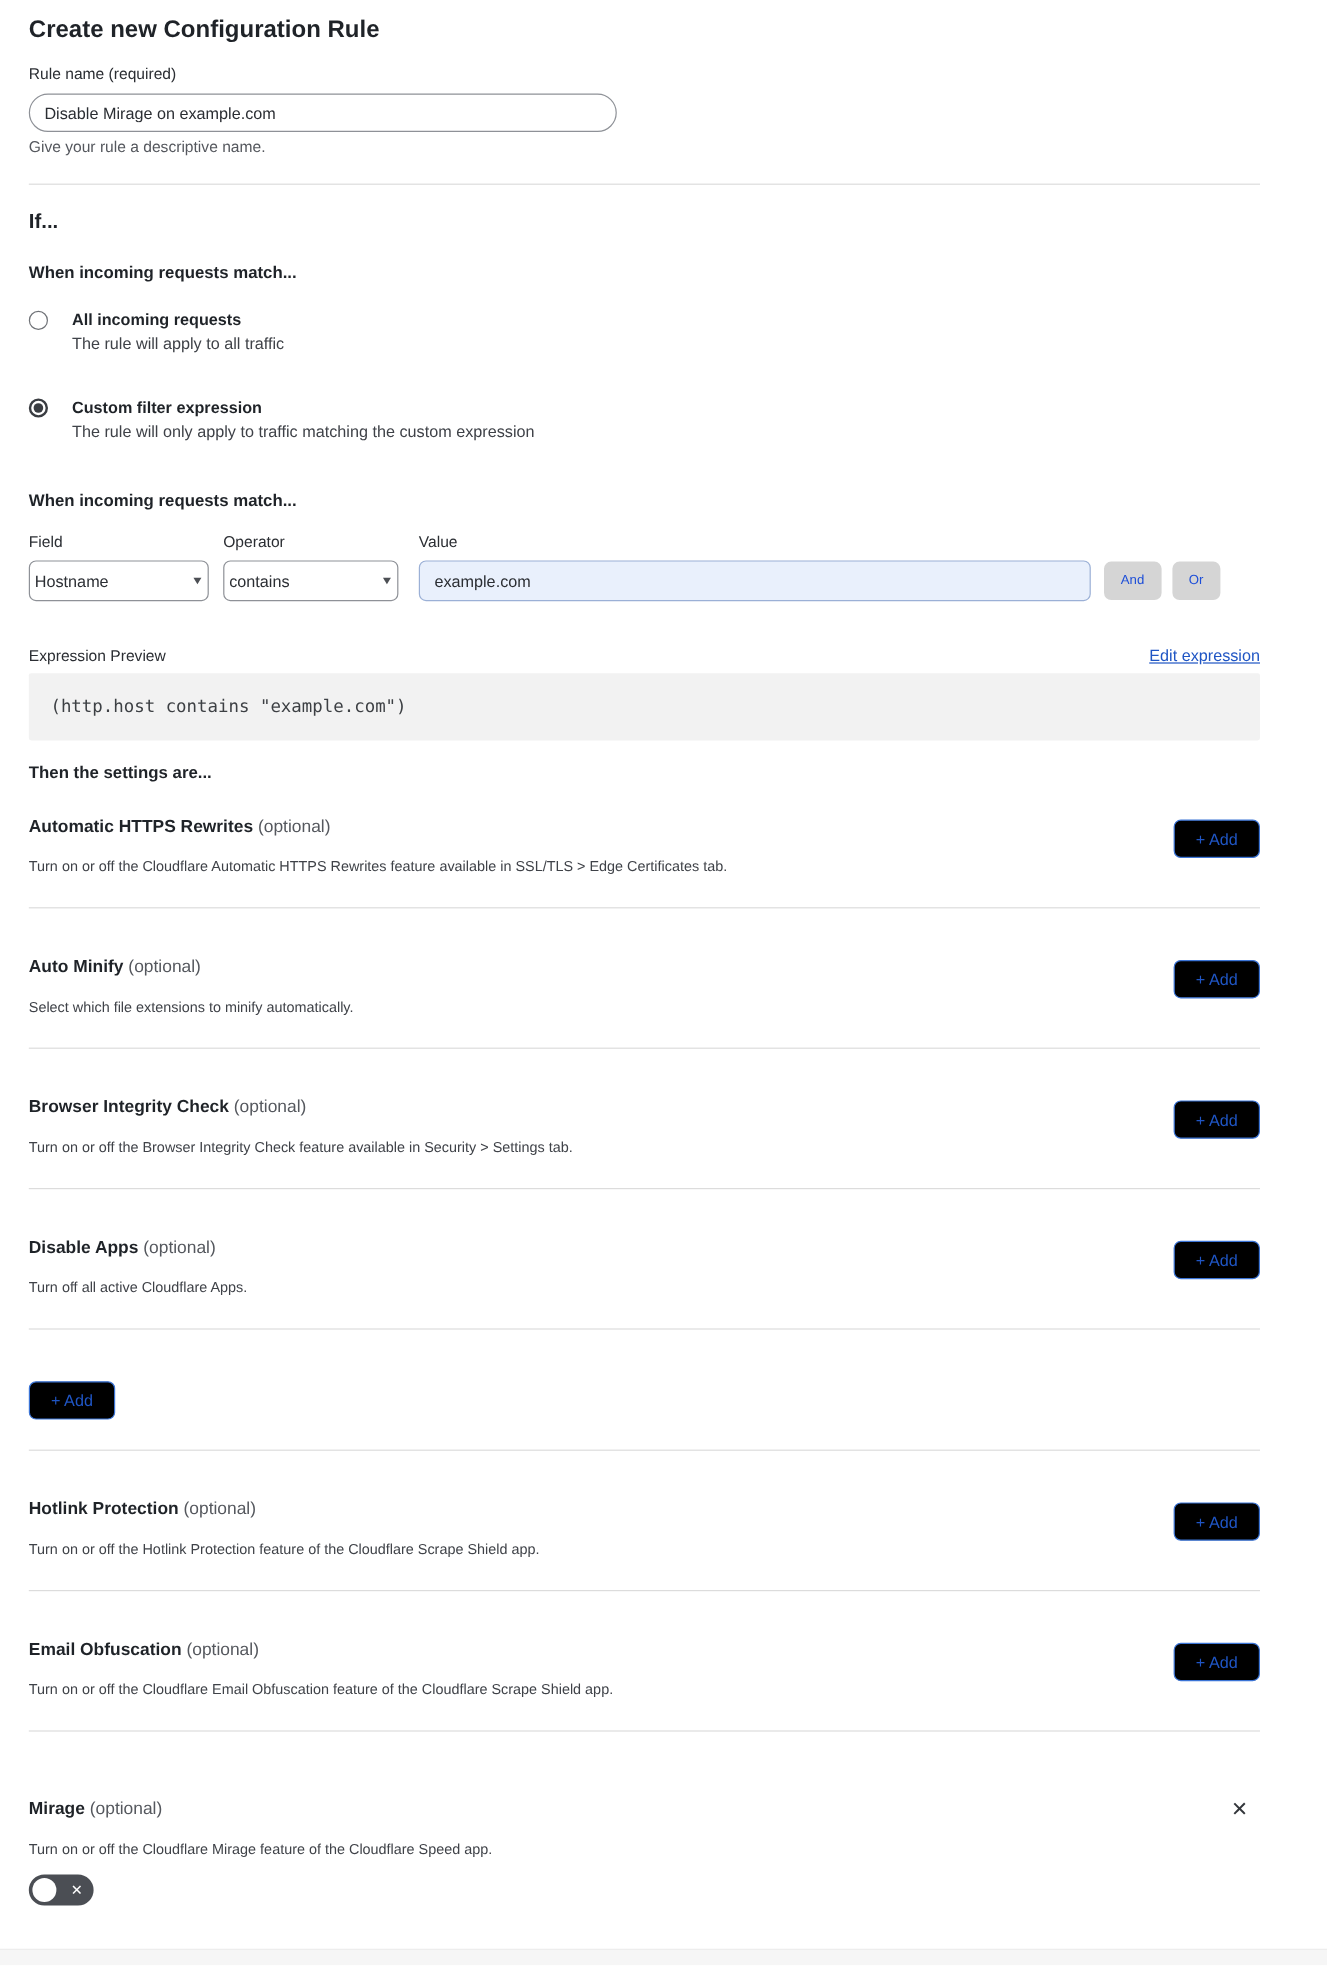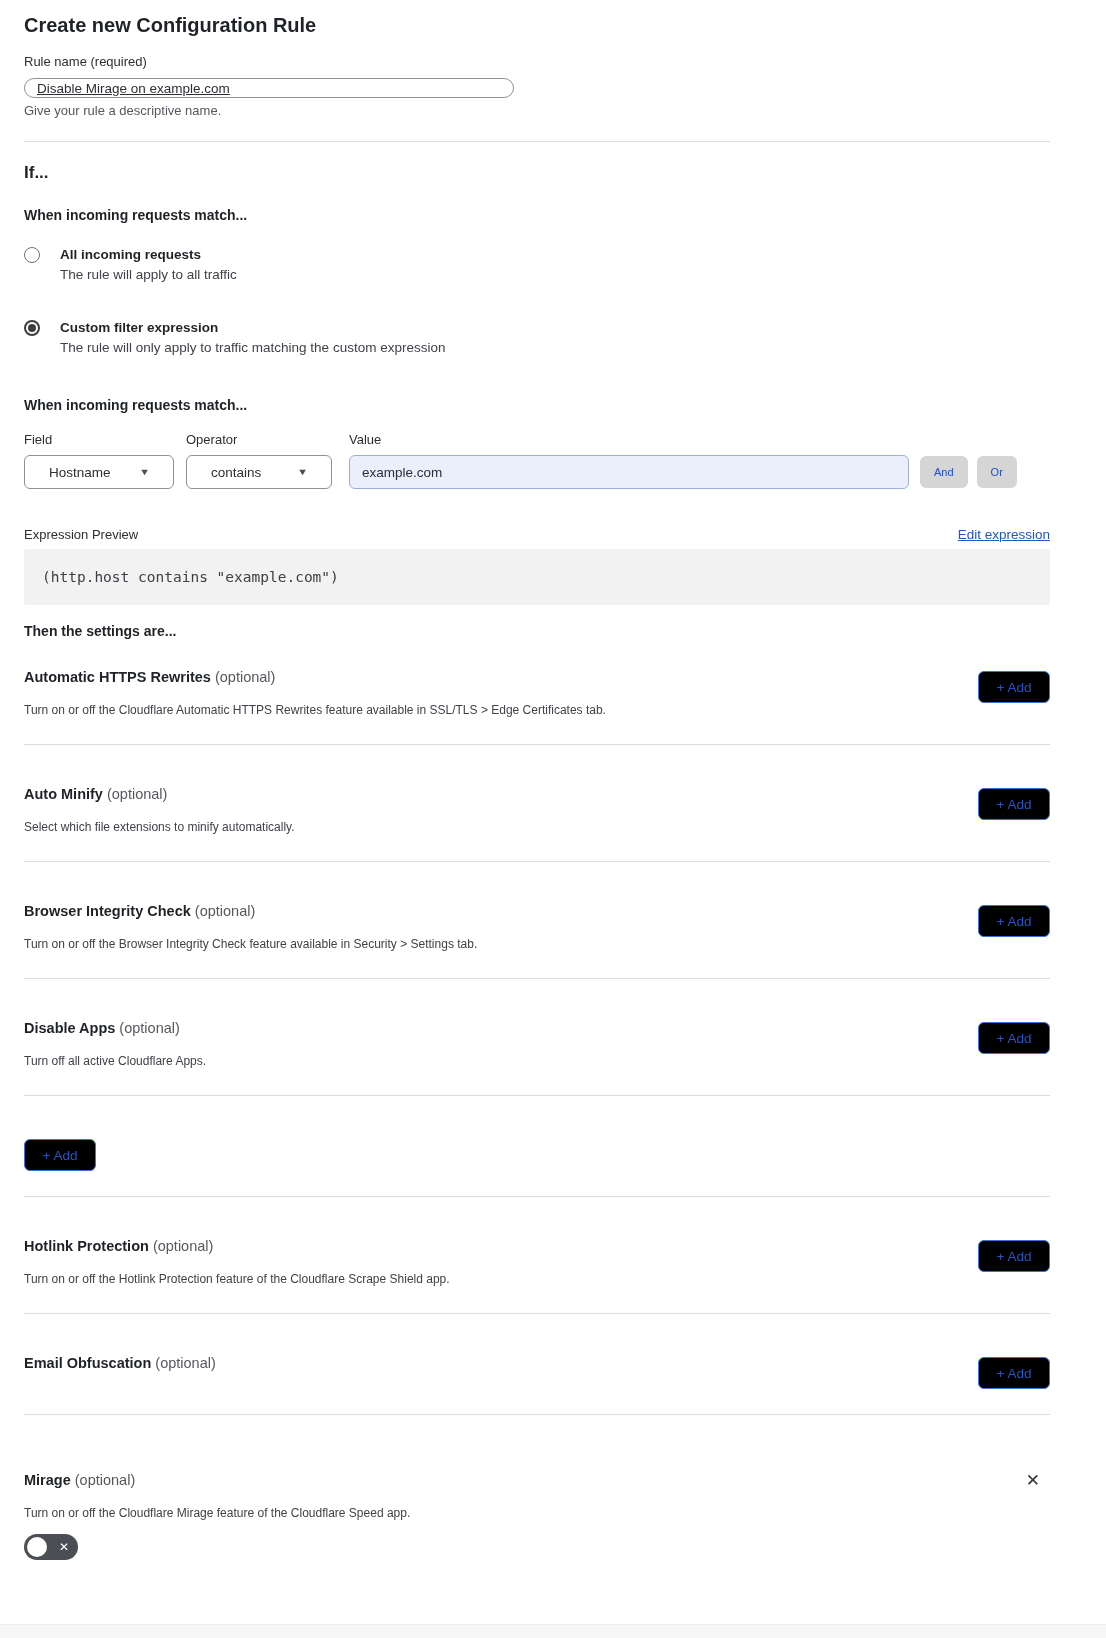--- a/index.html
+++ b/index.html
@@ -26,30 +26,29 @@
   .field-label {
     margin-top: 16px;
     font-size: 13px;
     line-height: 16px;
     color: #2b2e33;
   }
   .text-input {
     display: block;
     margin-top: 8px;
     width: 490px;
-    height: 20px;
+    height: 32px;
     border: 1px solid #8e9197;
     border-radius: 16px;
     padding: 0 12px;
     font-size: 13.5px;
     color: #2b2e33;
     font-family: "Liberation Sans", sans-serif;
     background: #fff;
     outline: none;
-    text-decoration: underline;
   }
   .helper-text {
     margin-top: 5px;
     font-size: 13px;
     line-height: 16px;
     color: #55585e;
   }
   .divider {
     border: none;
     border-top: 1px solid #dcdcdc;
@@ -103,21 +102,21 @@
   .builder-labels .lbl-operator { width: 163px; }
   .builder-row { display: flex; margin-top: 7px; align-items: center; }
   .select-box {
     height: 34px;
     border: 1px solid #8e9197;
     border-radius: 6px;
     background: #fff;
     display: flex;
     align-items: center;
     justify-content: space-between;
-    padding: 0 24px;
+    padding: 0 4px;
     font-size: 13.5px;
     color: #2b2e33;
     cursor: pointer;
   }
   .select-field { width: 150px; margin-right: 12px; }
   .select-operator { width: 146px; margin-right: 17px; }
   .chevron { font-size: 9px; color: #4c4f54; transform: scaleX(1.25); }
   .value-input {
     width: 560px;
     height: 34px;
@@ -353,20 +352,21 @@
     <div>
       <div class="setting-name"><span>Hotlink Protection</span> <span class="optional">(optional)</span></div>
       <div class="setting-desc">Turn on or off the Hotlink Protection feature of the Cloudflare Scrape Shield app.</div>
     </div>
     <button class="add-btn">+ Add</button>
   </div>
 
   <div class="setting">
     <div>
       <div class="setting-name"><span>Email Obfuscation</span> <span class="optional">(optional)</span></div>
+      <div class="setting-desc">Turn on or off the Cloudflare Email Obfuscation feature of the Cloudflare Scrape Shield app.</div>
     </div>
     <button class="add-btn">+ Add</button>
   </div>
 
   <div class="mirage">
     <div class="mirage-head">
       <div class="setting-name"><span>Mirage</span> <span class="optional">(optional)</span></div>
       <span class="close-icon">✕</span>
     </div>
     <div class="setting-desc">Turn on or off the Cloudflare Mirage feature of the Cloudflare Speed app.</div>

